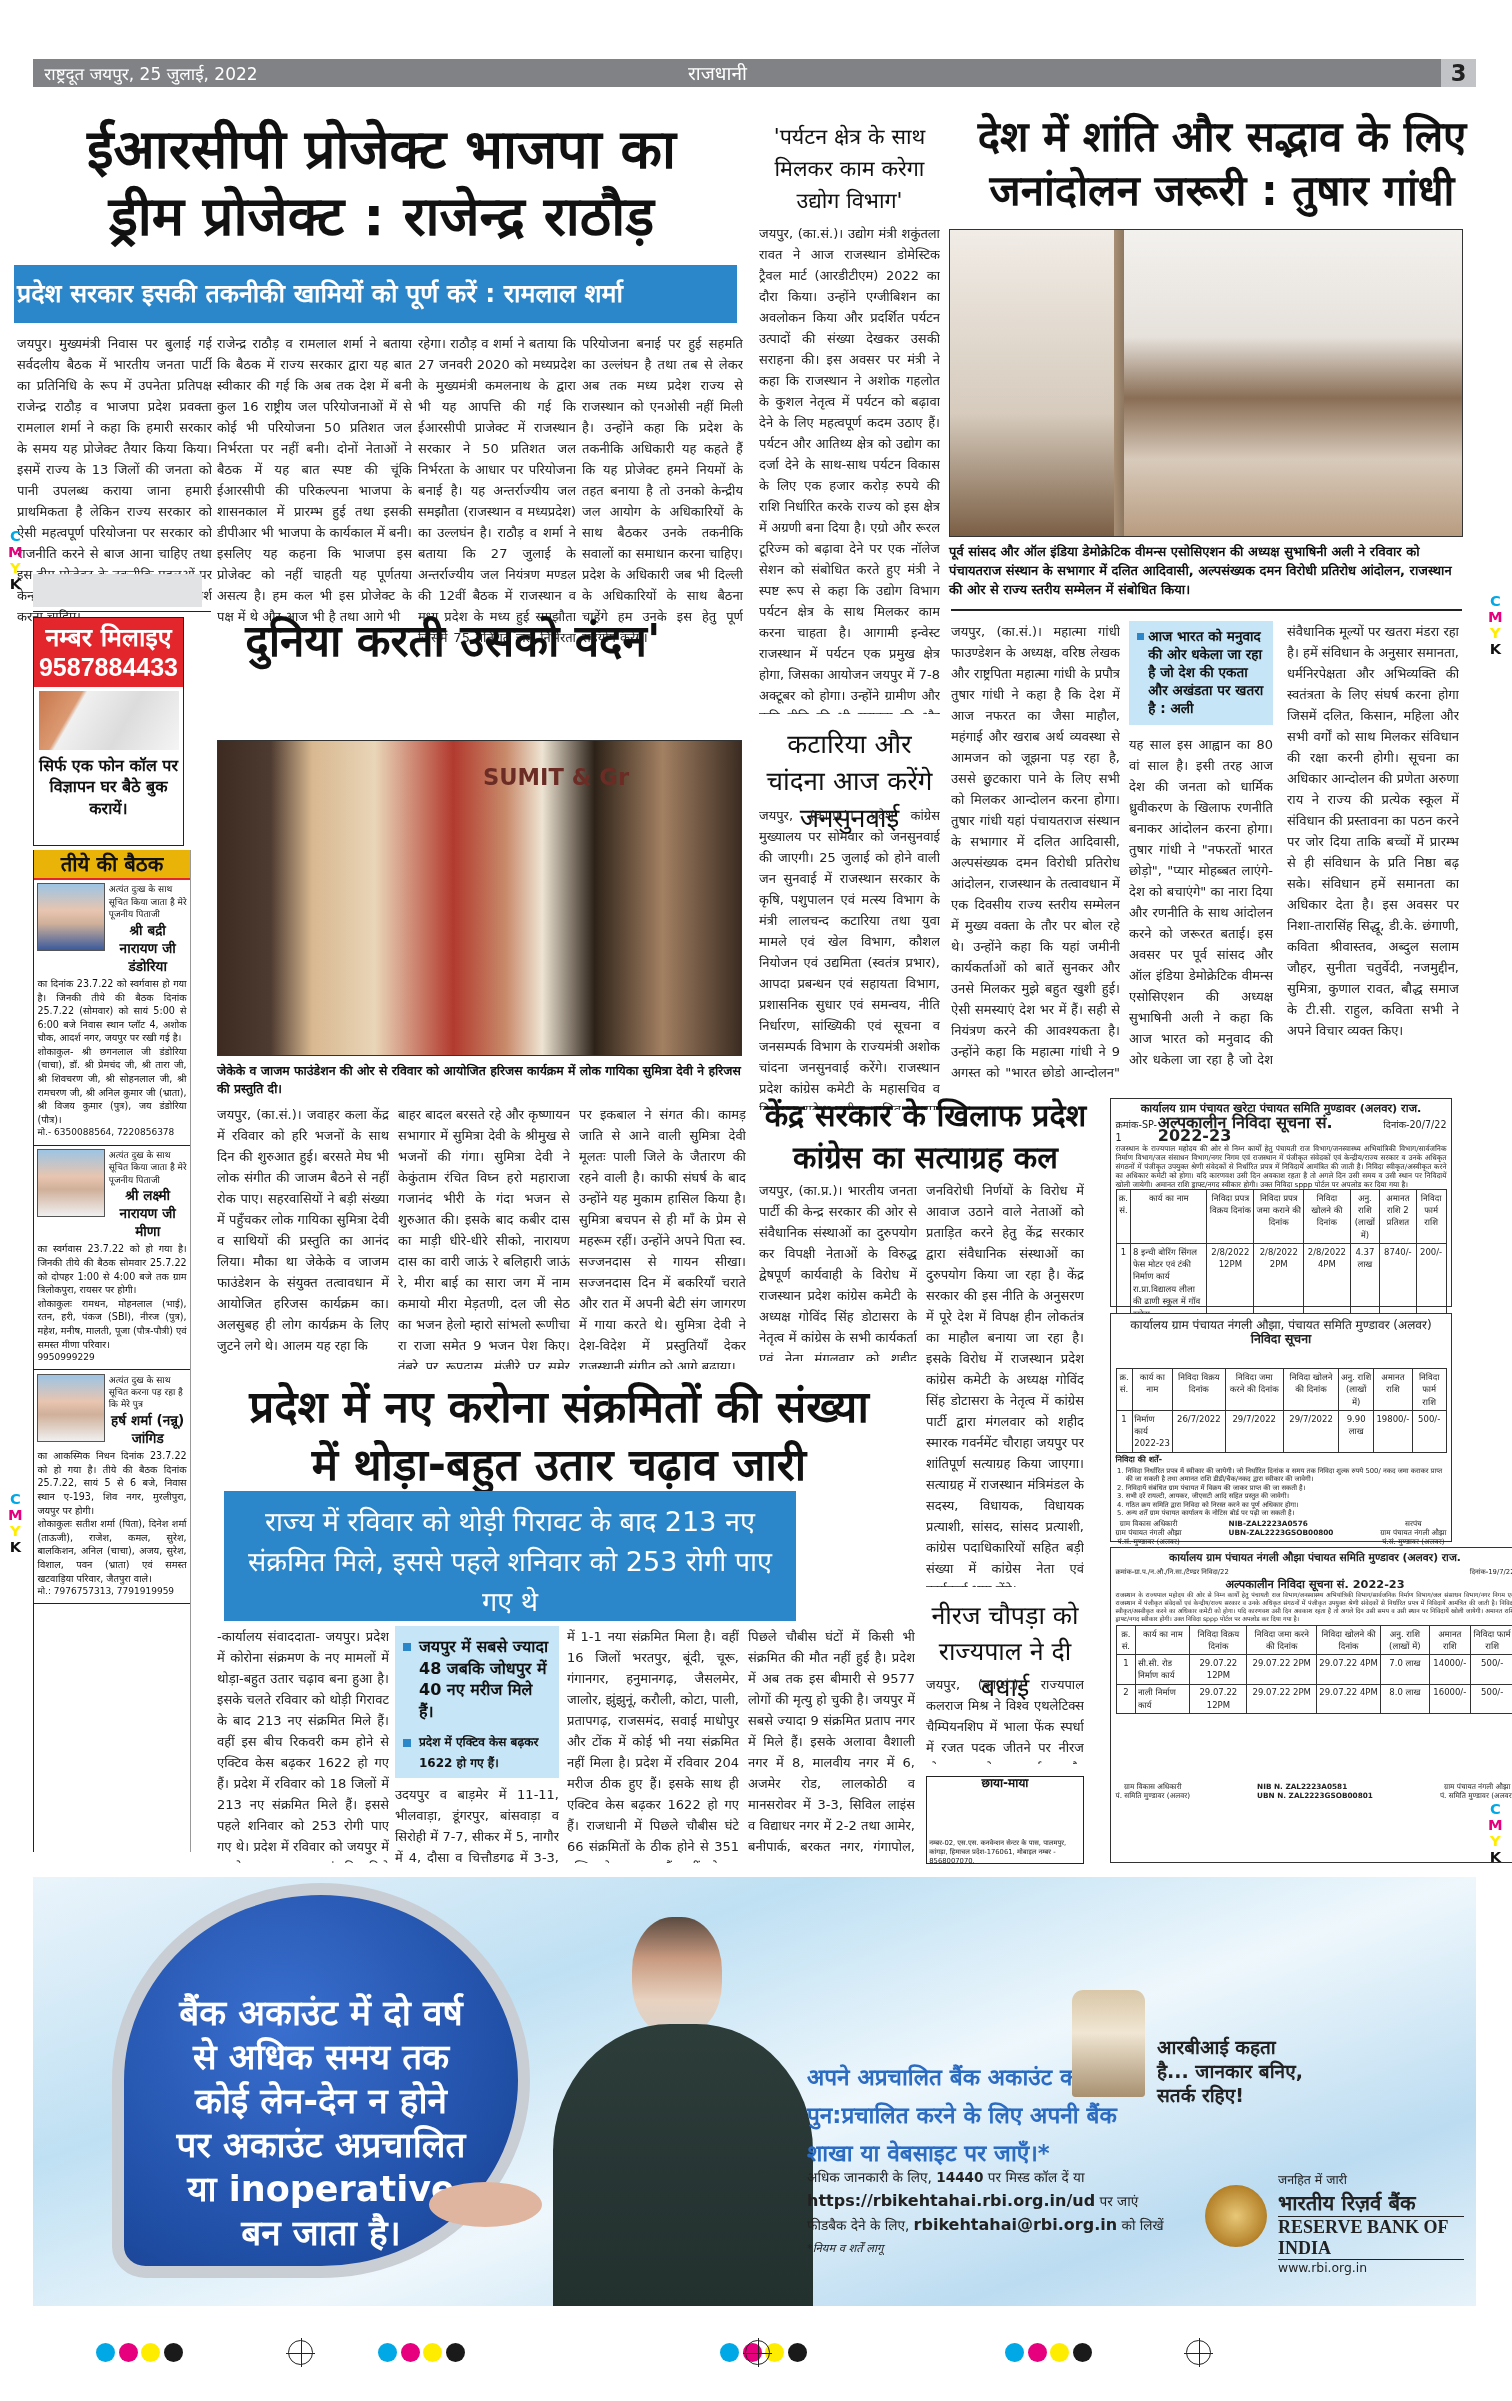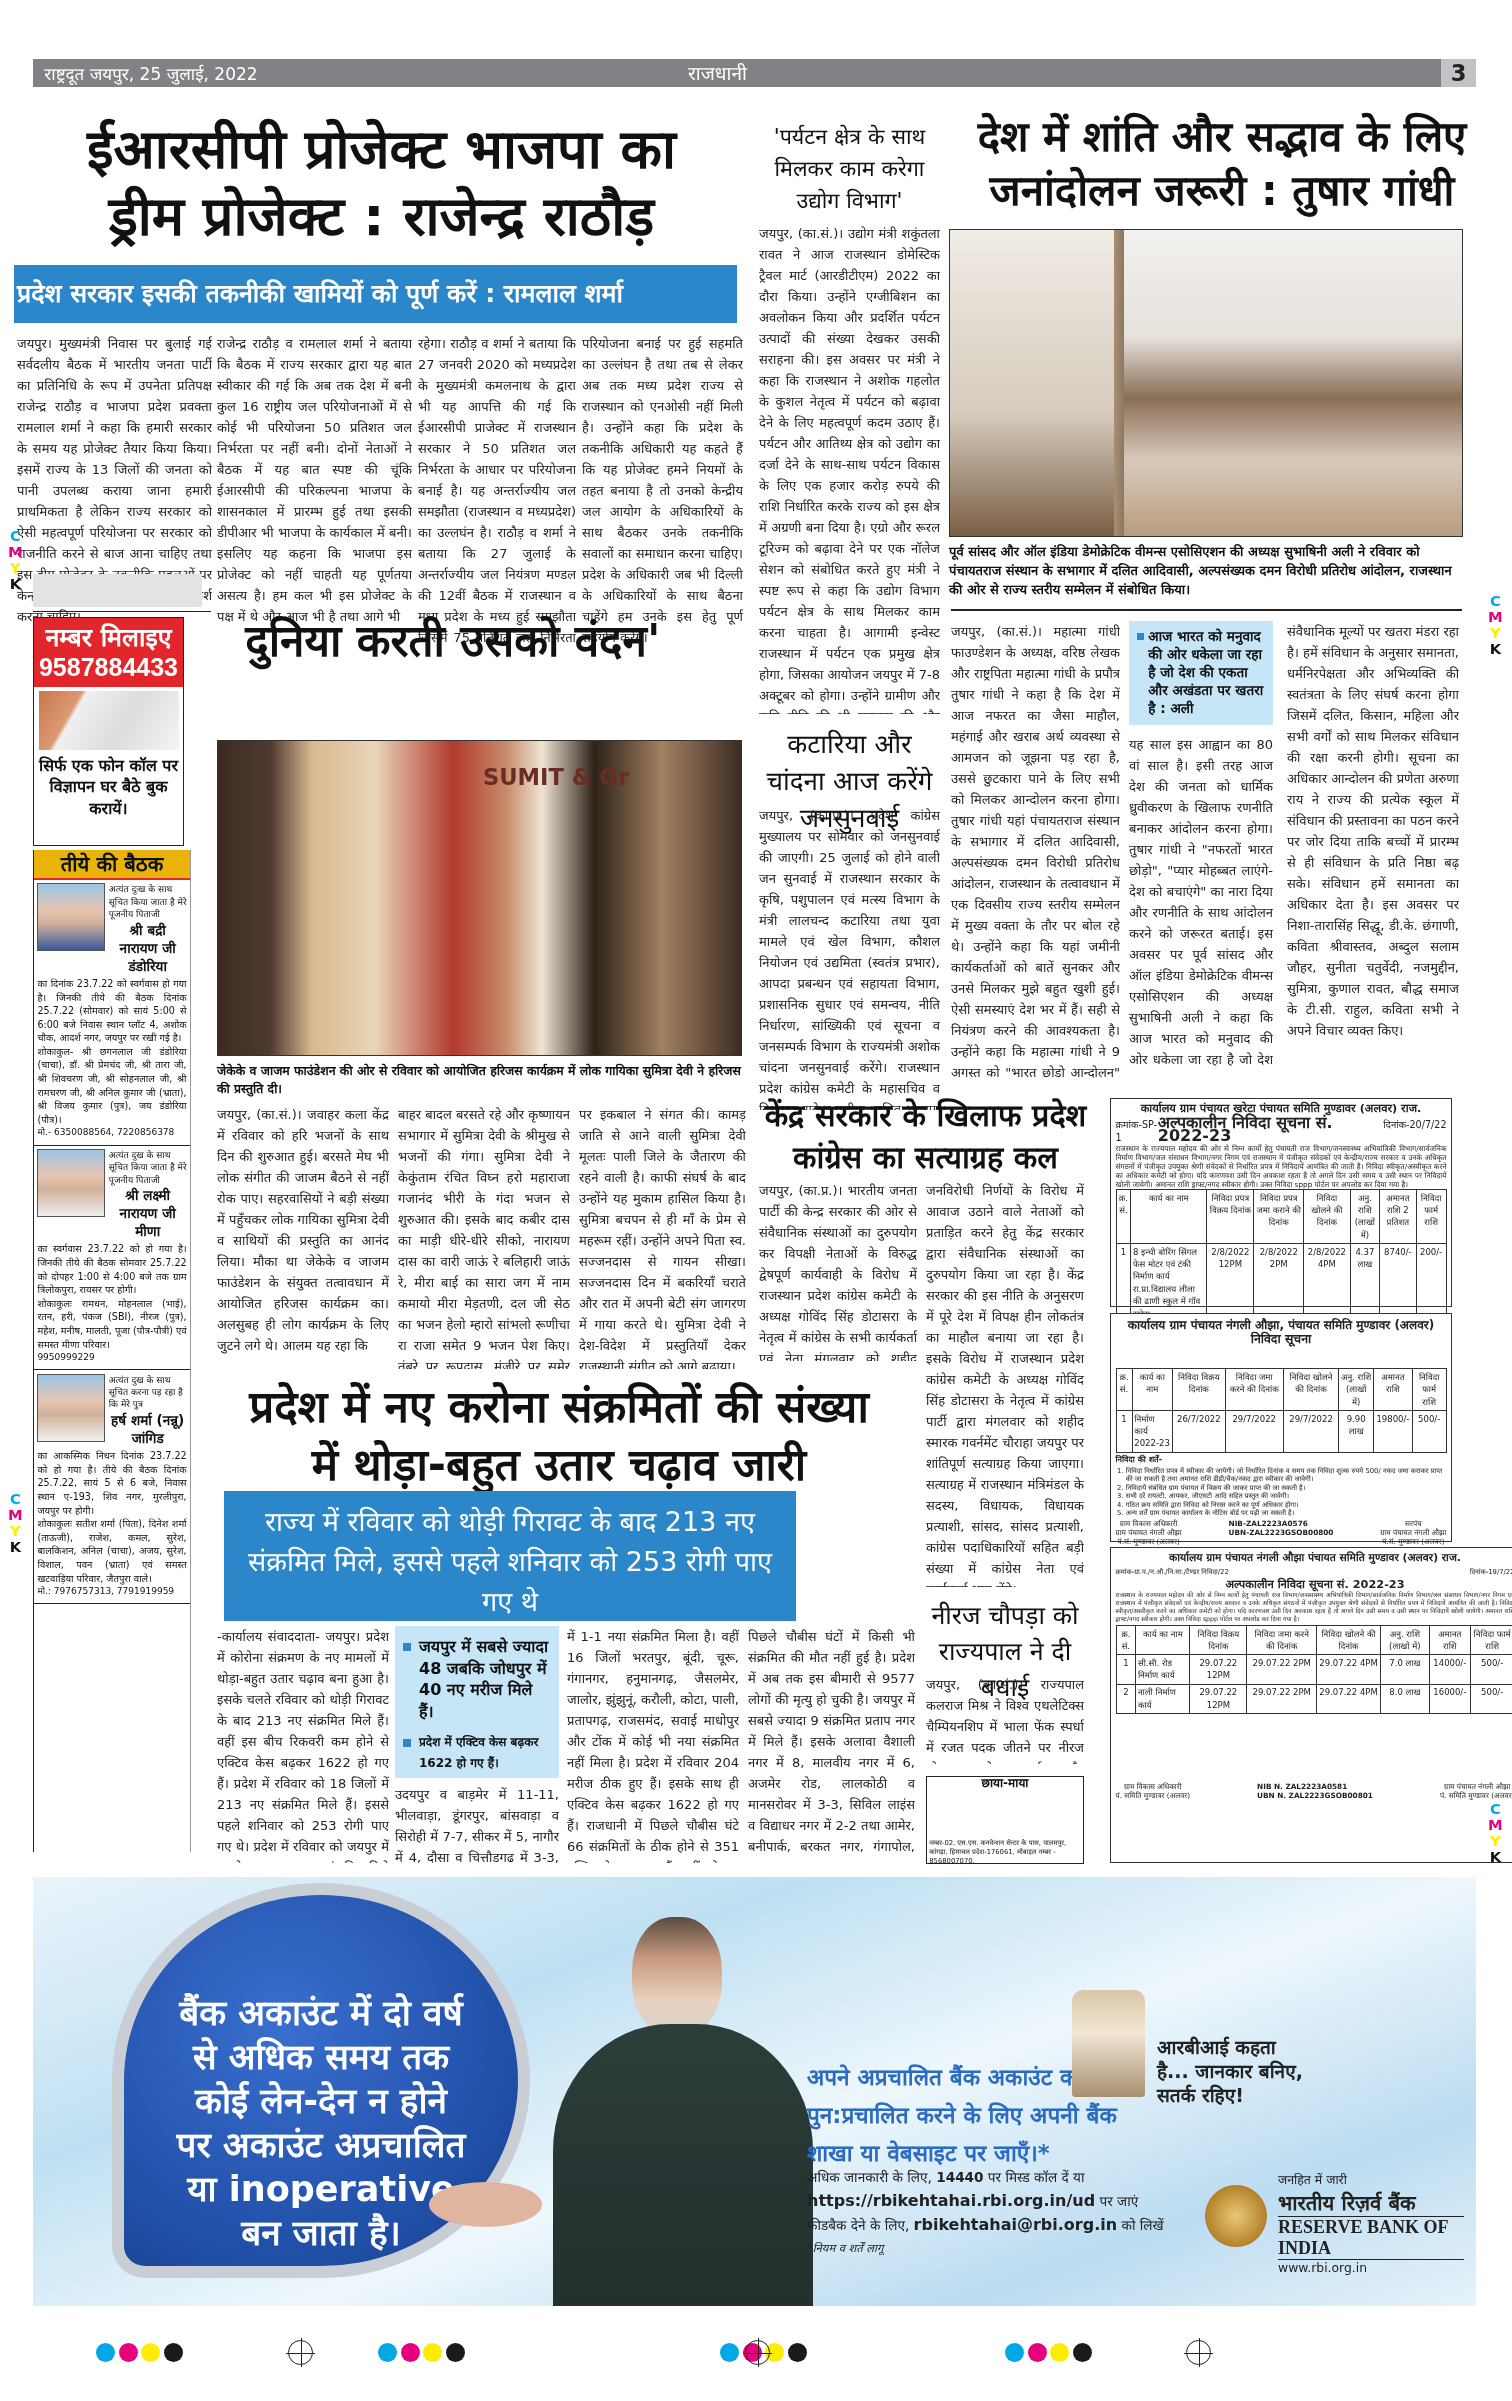--- a/index.html
+++ b/index.html
@@ -223,21 +223,21 @@
       </div>
     <div id="t1-right" style="text-align:center">
         <div>ग्राम विकास अधिकारी</div>
         <div>ग्राम पंचायत खरेटा</div>
         <div>पं. समिति मुण्डावर (अलवर)</div>
       </div>
   </div>
 </div>
 
 <div class="abs notice" style="left:1110px;top:1313px;width:342px;height:229px;padding:3.4px 4.5px">
-  <div style="font-weight:bold;font-size:12px;text-align:center;line-height:16px">कार्यालय ग्राम पंचायत नंगली औझा, पंचायत समिति मुण्डावर (अलवर)</div>
+  <div style="font-weight:normal;font-size:12px;text-align:center;line-height:16px">कार्यालय ग्राम पंचायत नंगली औझा, पंचायत समिति मुण्डावर (अलवर)</div>
   <div style="font-weight:bold;font-size:12.4px;text-align:center">निविदा सूचना</div>
   <table style="margin-top:22.6px">
       <thead>
         <tr id="t2-head">
           <th>क्र. सं.</th>
           <th>कार्य का नाम</th>
           <th>निविदा विक्रय दिनांक</th>
           <th>निविदा जमा करने की दिनांक</th>
           <th>निविदा खोलने की दिनांक</th>
           <th>अनु. राशि (लाखों में)</th>

